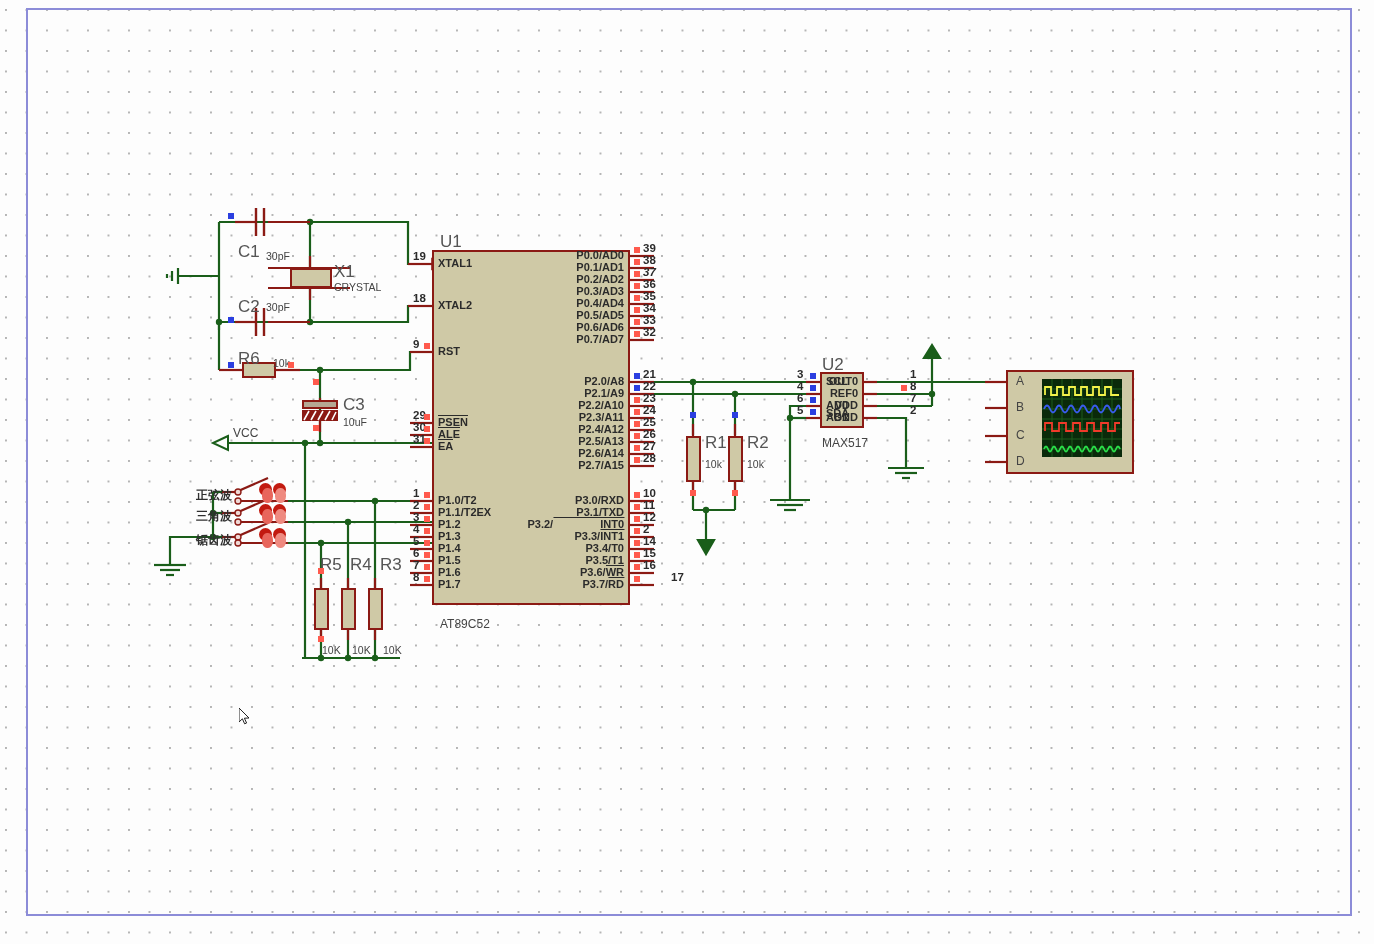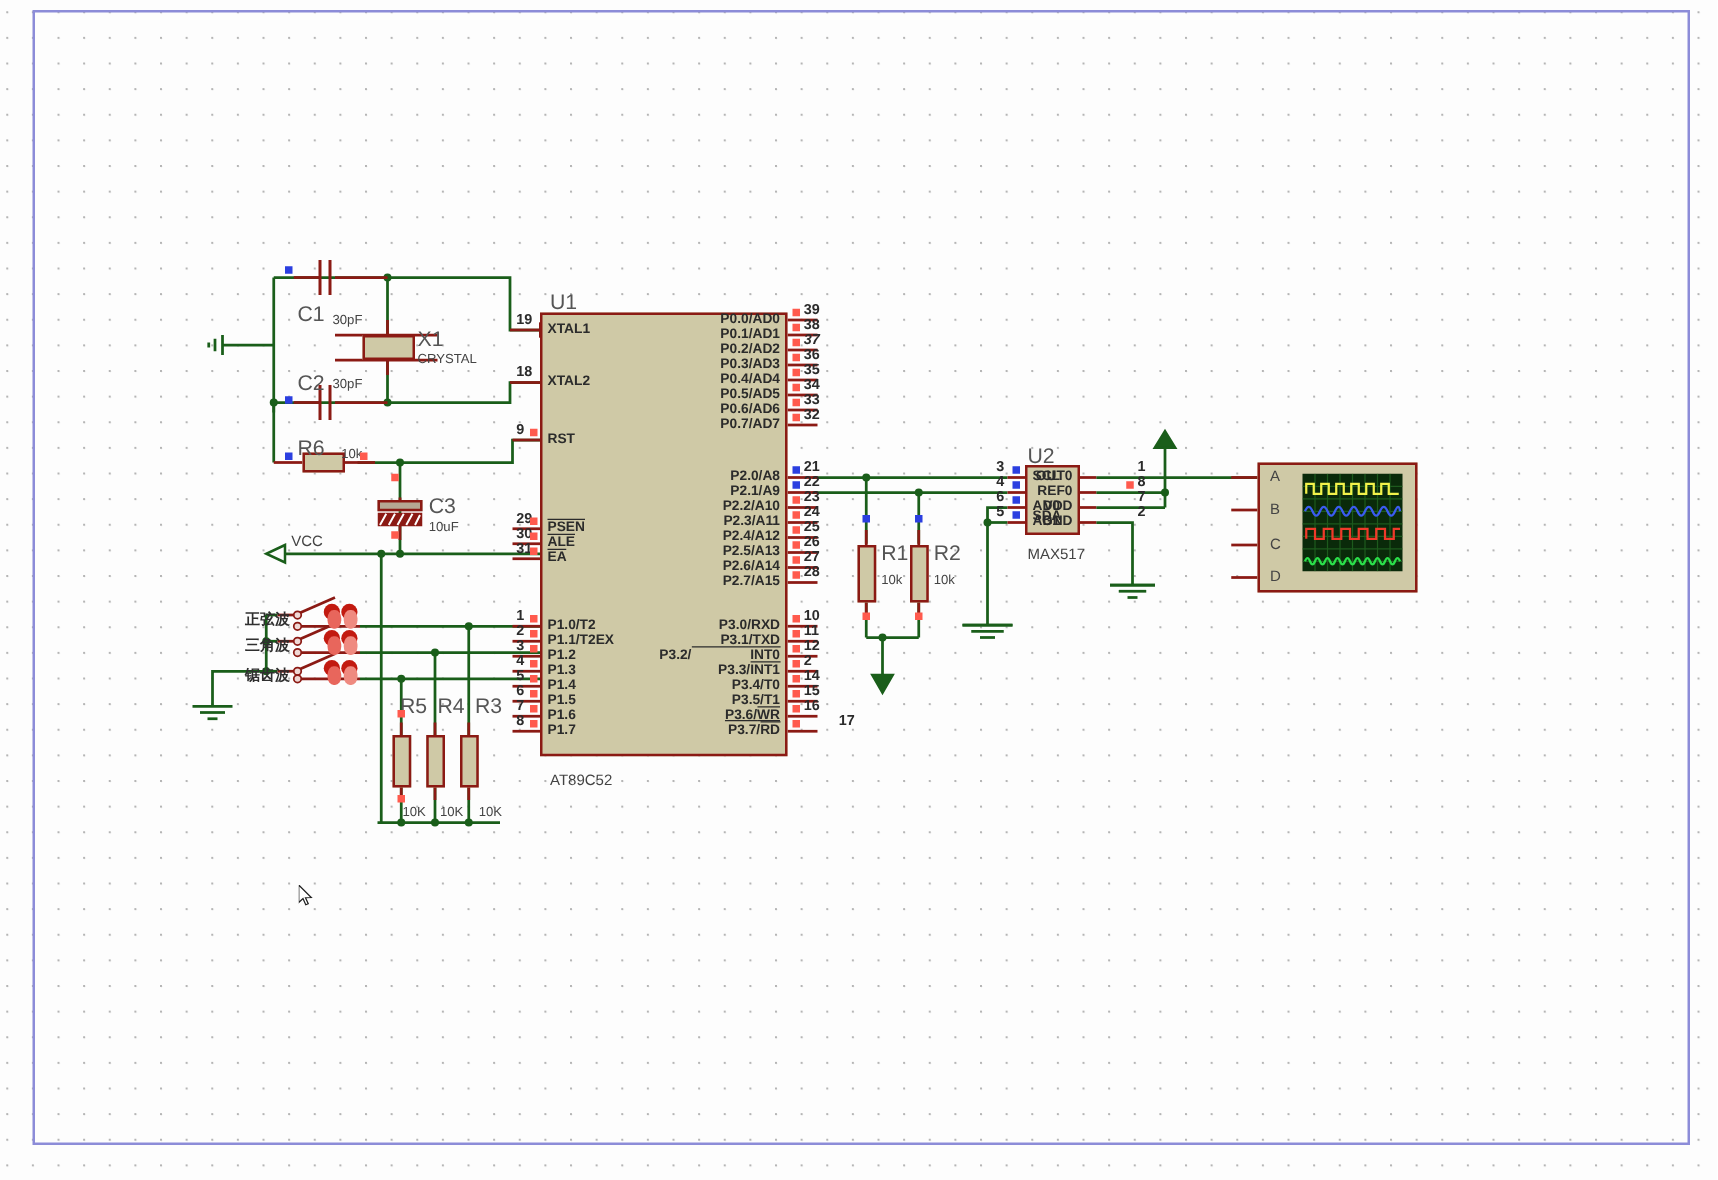--- a/index.html
+++ b/index.html
@@ -504,21 +504,21 @@
       <div class="pinsq sq-red" style="left: 634px; top: 516px;"></div>
       <div class="lbl lbl-pin" style="left: 624px; top: 531px; transform: translateX(-100%);">P3.3/<span style="border-top: 1px solid rgb(43, 43, 43);">INT1</span></div>
       <div class="lbl lbl-num" style="left: 643px; top: 524px;">2</div>
       <div class="pinsq sq-red" style="left: 634px; top: 528px;"></div>
       <div class="lbl lbl-pin" style="left: 624px; top: 543px; transform: translateX(-100%);">P3.4/T0</div>
       <div class="lbl lbl-num" style="left: 643px; top: 536px;">14</div>
       <div class="pinsq sq-red" style="left: 634px; top: 540px;"></div>
       <div class="lbl lbl-pin" style="left: 624px; top: 555px; transform: translateX(-100%);">P3.5/T1</div>
       <div class="lbl lbl-num" style="left: 643px; top: 548px;">15</div>
       <div class="pinsq sq-red" style="left: 634px; top: 552px;"></div>
-      <div class="lbl lbl-pin" style="left: 624px; top: 567px; transform: translateX(-100%); text-decoration: underline;">P3.6/<span style="border-top: 1px solid rgb(43, 43, 43);">WR</span></div>
+      <div class="lbl lbl-pin" style="left: 624px; top: 567px; transform: translateX(-100%);">P3.6/<span style="border-top: 1px solid rgb(43, 43, 43);">WR</span></div>
       <div class="lbl lbl-num" style="left: 643px; top: 560px;">16</div>
       <div class="pinsq sq-red" style="left: 634px; top: 564px;"></div>
       <div class="lbl lbl-pin" style="left: 624px; top: 579px; transform: translateX(-100%);">P3.7/<span style="border-top: 1px solid rgb(43, 43, 43);">RD</span></div>
       <div class="lbl lbl-num" style="left: 671px; top: 572px;">17</div>
       <div class="pinsq sq-red" style="left: 634px; top: 576px;"></div>
     </div>
   <div id="u2-left">
       <div class="lbl lbl-pin" style="left: 826px; top: 376px;">SCL</div>
       <div class="lbl lbl-num" style="left: 797px; top: 369px;">3</div>
       <div class="pinsq sq-blue" style="left: 810px; top: 373px;"></div>

